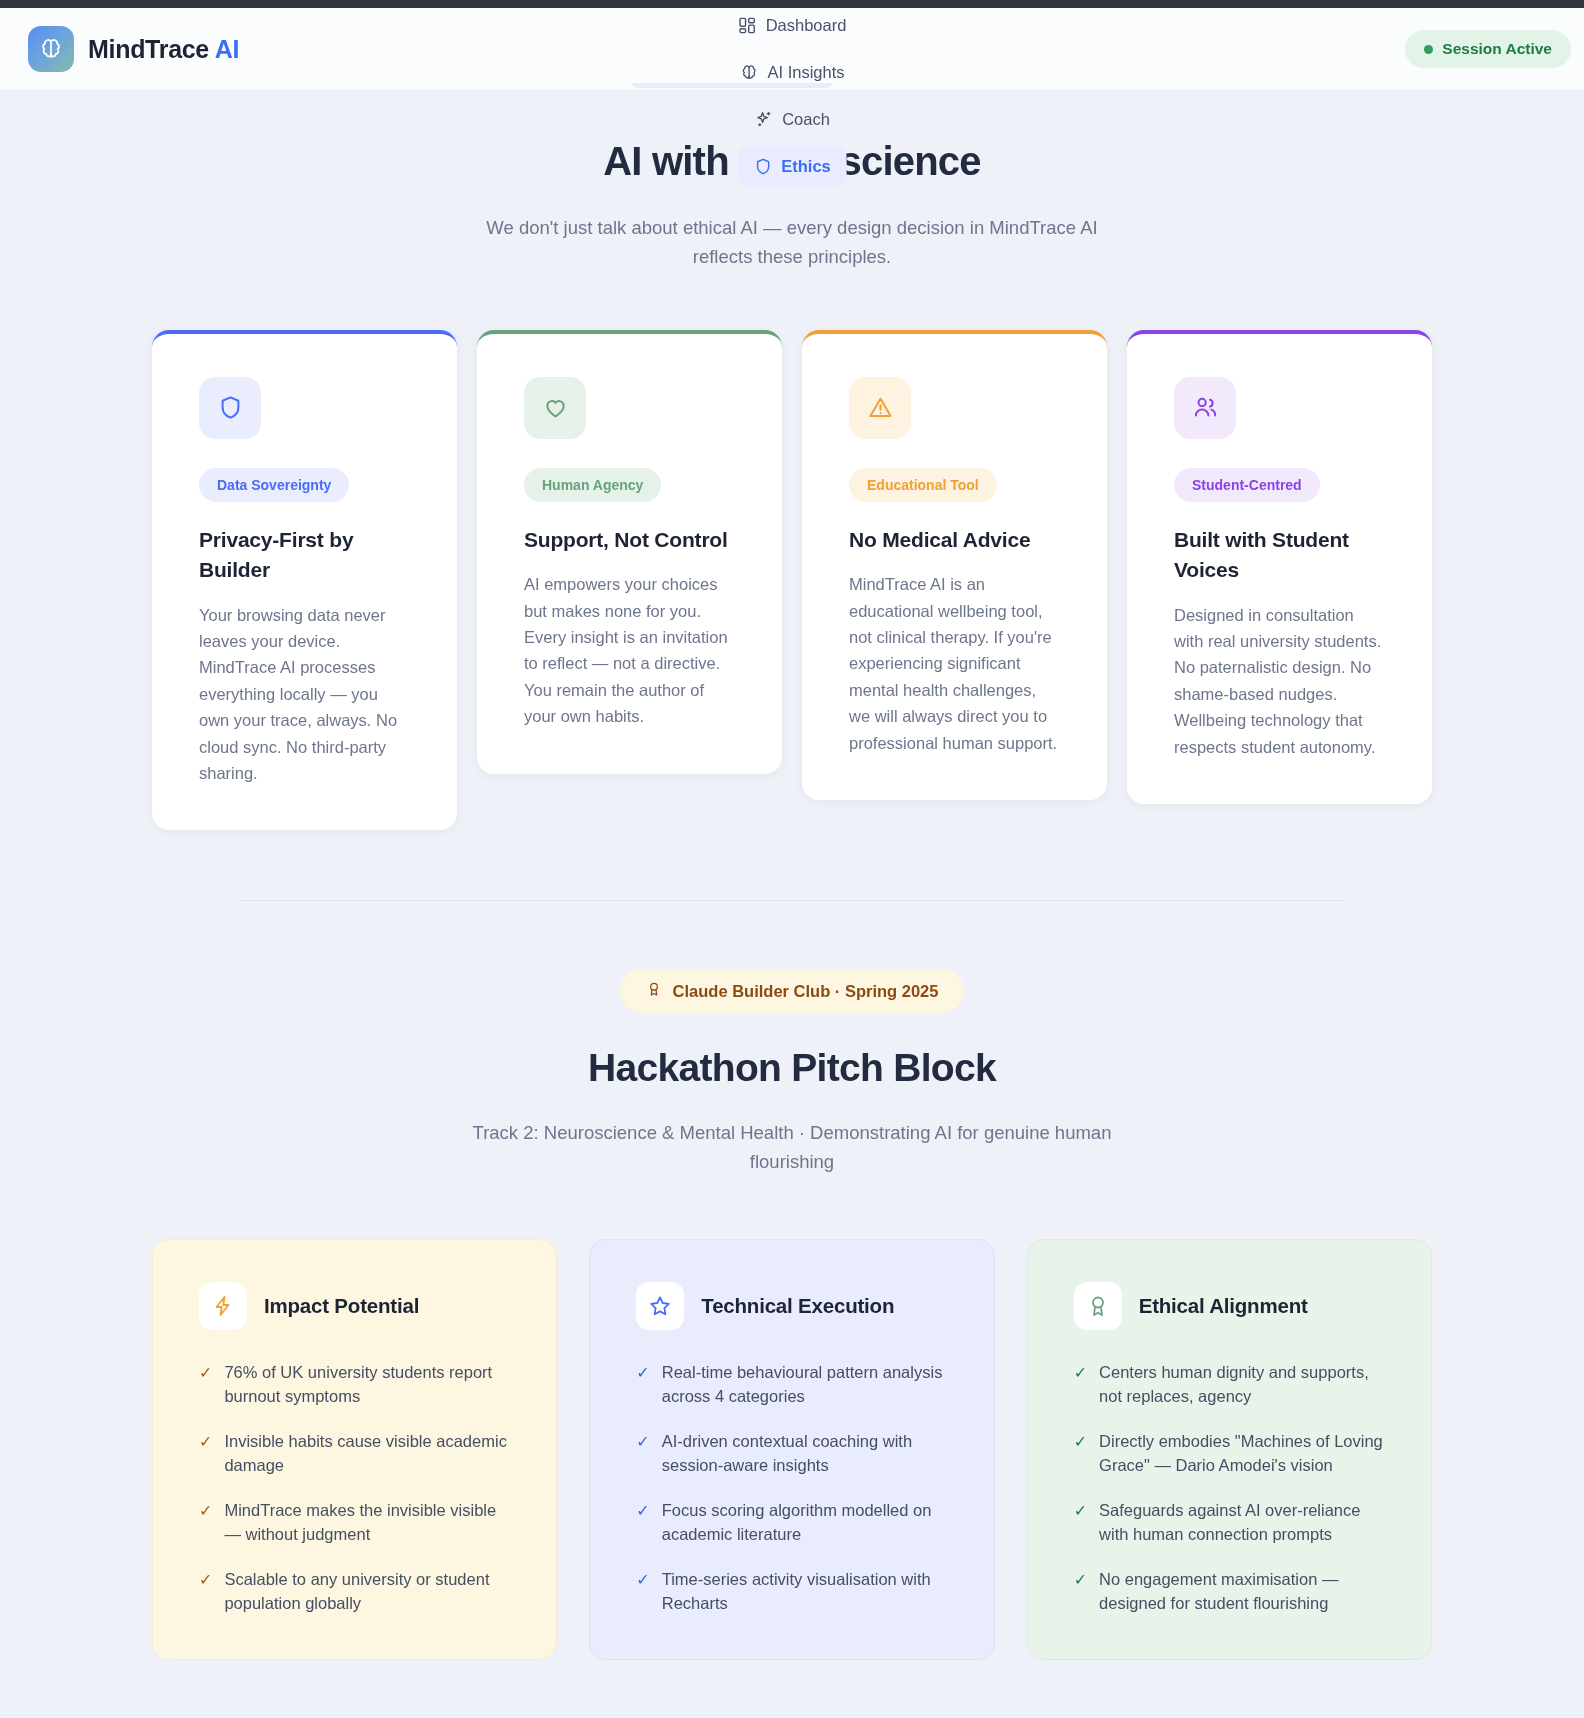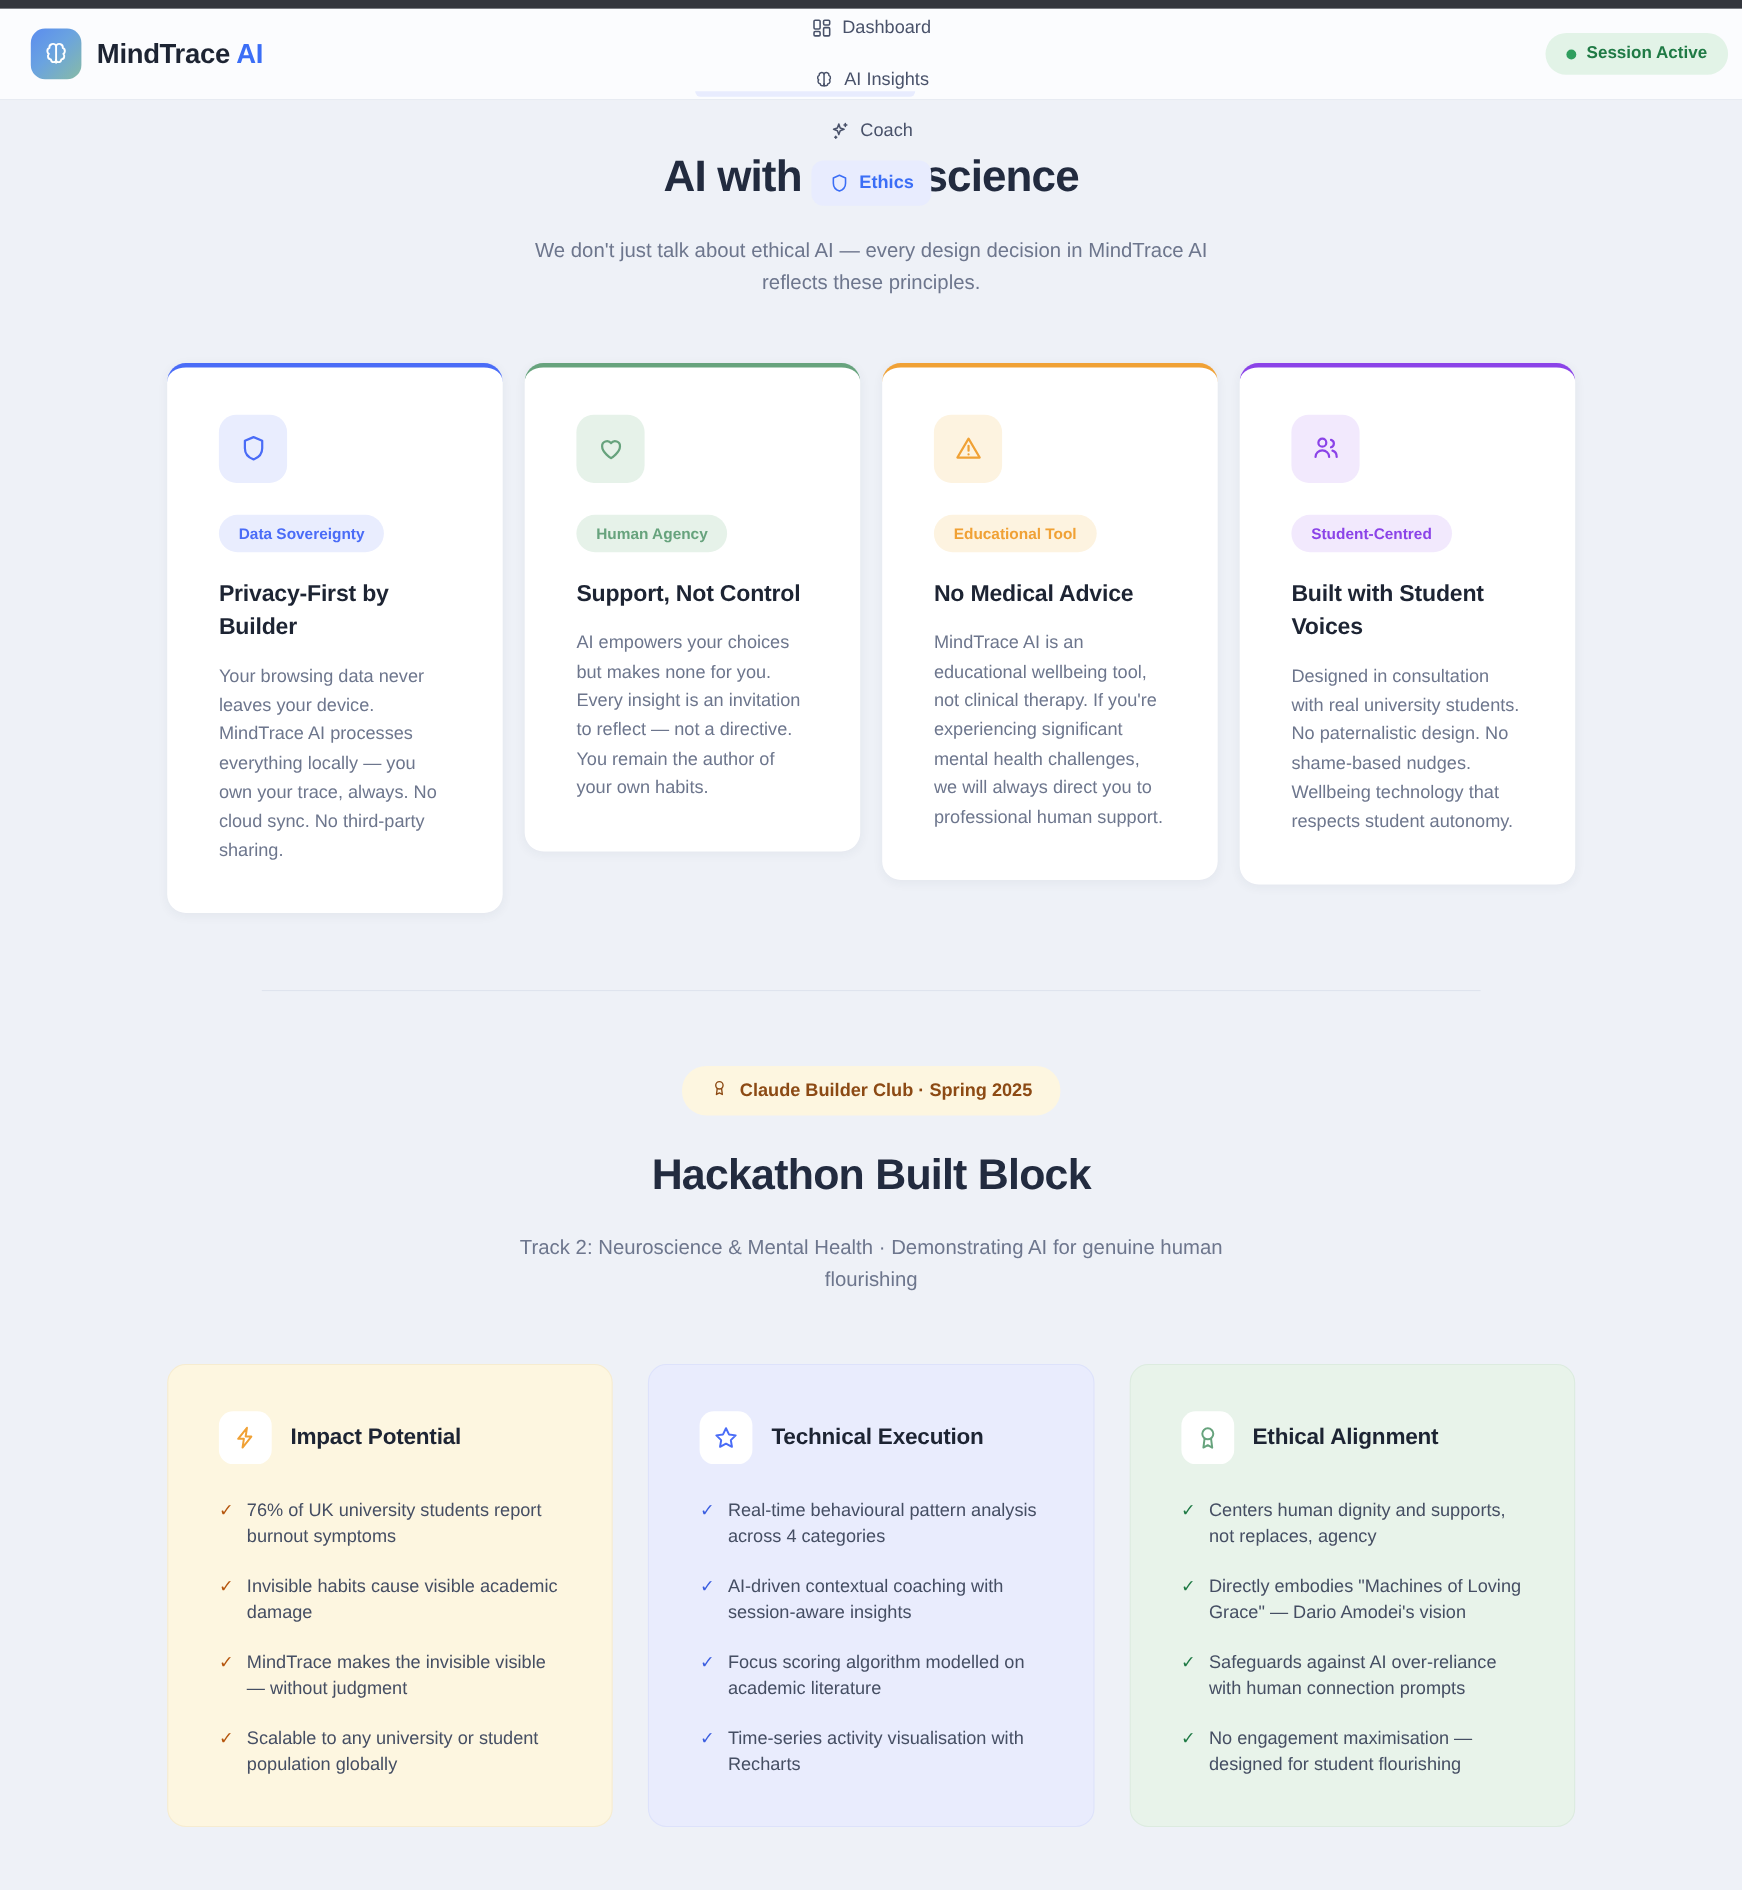--- a/index.html
+++ b/index.html
@@ -339,21 +339,21 @@
 <div class="pitch-head">
   <div class="pitch-badge">
     <span>
       <svg width="16" height="16" viewBox="0 0 24 24" fill="none" stroke="#8c4a14" stroke-width="1.9" stroke-linecap="round" stroke-linejoin="round">
           <circle cx="12" cy="8.5" r="5"></circle>
           <path d="M9 13.2 8 21l4-2.2L16 21l-1-7.8"></path>
         </svg>
     </span>
     <span>Claude Builder Club · Spring 2025</span>
   </div>
-  <h2>Hackathon Built Block</h2>
+  <h2>Hackathon Pitch Block</h2>
   <p class="sub">Track 2: Neuroscience &amp; Mental Health · Demonstrating AI for genuine human flourishing</p>
 </div>
 
 <div class="pitch-grid">
 
   <div class="pitch-card" style="--bg:#fdf6e0; --brd:#f6ecd0; --tick:#b5560e;">
     <div class="pitch-card-head">
       <div class="pitch-icon-box">
         <svg width="24" height="24" viewBox="0 0 24 24" fill="none" stroke="#f0a135" stroke-width="1.8" stroke-linecap="round" stroke-linejoin="round">
             <path d="M13.5 3 5.5 13h5.2l-1.2 8 8-10h-5.2z"></path>

